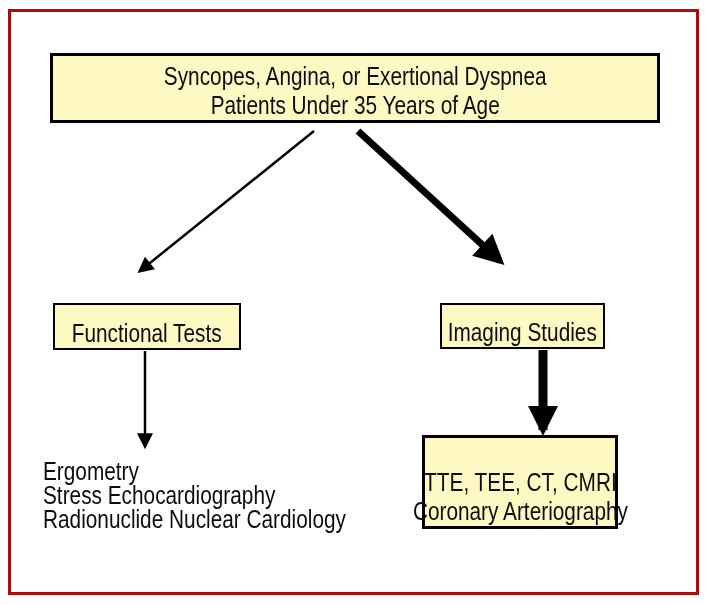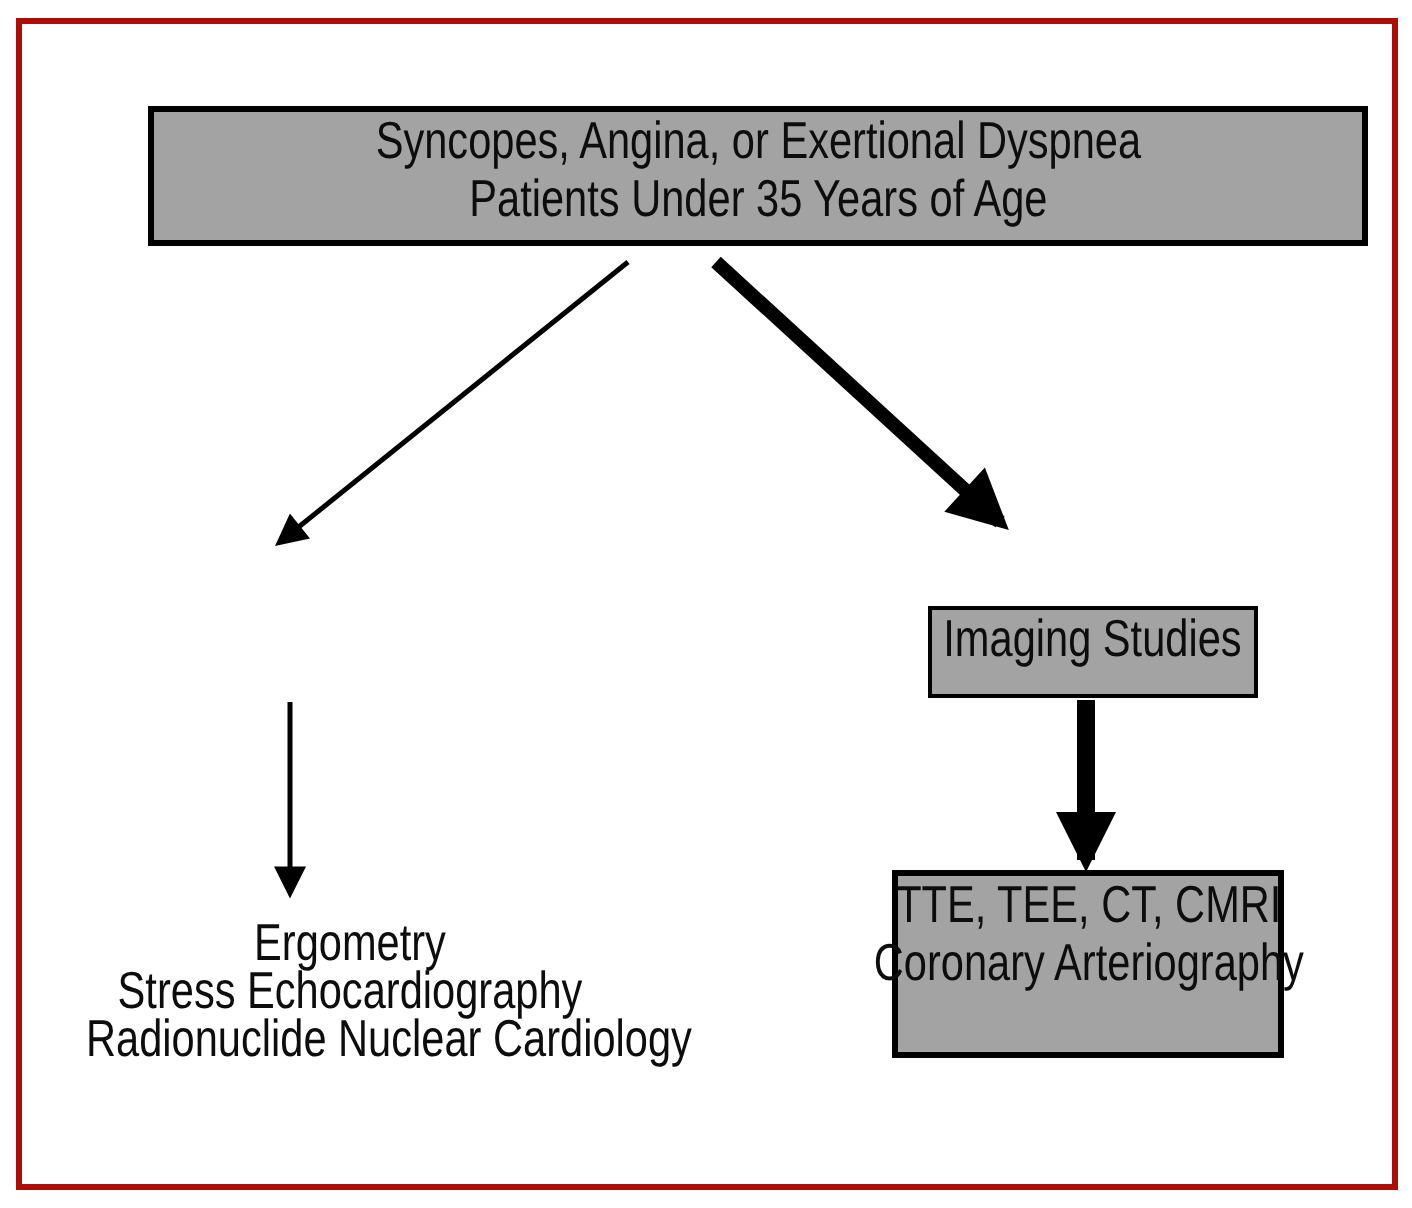--- a/index.html
+++ b/index.html
@@ -20,47 +20,46 @@
     left: 8px;
     top: 9px;
     width: 685px;
     height: 580px;
     border: 3px solid #AE0B0B;
     background: #ffffff;
     box-sizing: content-box;
   }
   .node-box {
     position: absolute;
-    background: #a3a3a3;
+    background: #fef9c3;
     border: 3px solid #000000;
     box-sizing: border-box;
     display: flex;
-    align-items: flex-start;
+    align-items: flex-end;
     justify-content: center;
     text-align: center;
-    margin-left: 24px;
   }
   .txt {
     color: #0d0d0d;
     font-size: 26px;
     line-height: 29px;
     white-space: nowrap;
     transform: scaleX(0.8);
     transform-origin: 50% 50%;
   }
   #root-box     { left: 50px;  top: 53px;  width: 610px; height: 70px; }
   #func-box     { left: 53px;  top: 303px; width: 188px; height: 47px; border-width: 2px; }
   #imaging-box  { left: 440px; top: 303px; width: 165px; height: 46px; border-width: 2px; }
   #result-box   { left: 422px; top: 435px; width: 196px; height: 94px; }
   #func-list {
     position: absolute;
     left: 10px;
     top: 459px;
     width: 330px;
-    text-align: center;
+    text-align: left;
   }
   #func-list .txt { line-height: 24px; }
   #arrow-layer {
     position: absolute;
     left: 0;
     top: 0;
     width: 706px;
     height: 604px;
     pointer-events: none;
   }
@@ -95,20 +94,23 @@
     </g>
   </svg>
 
   <div id="root-box" class="node-box">
     <div class="txt">
       <div>Syncopes, Angina, or Exertional Dyspnea</div>
       <div>Patients Under 35 Years of Age</div>
     </div>
   </div>
 
+  <div id="func-box" class="node-box">
+    <div class="txt">Functional Tests</div>
+  </div>
 
   <div id="imaging-box" class="node-box">
     <div class="txt">Imaging Studies</div>
   </div>
 
   <div id="func-list">
     <div class="txt">Ergometry</div>
     <div class="txt">Stress Echocardiography</div>
     <div class="txt">Radionuclide Nuclear Cardiology</div>
   </div>

